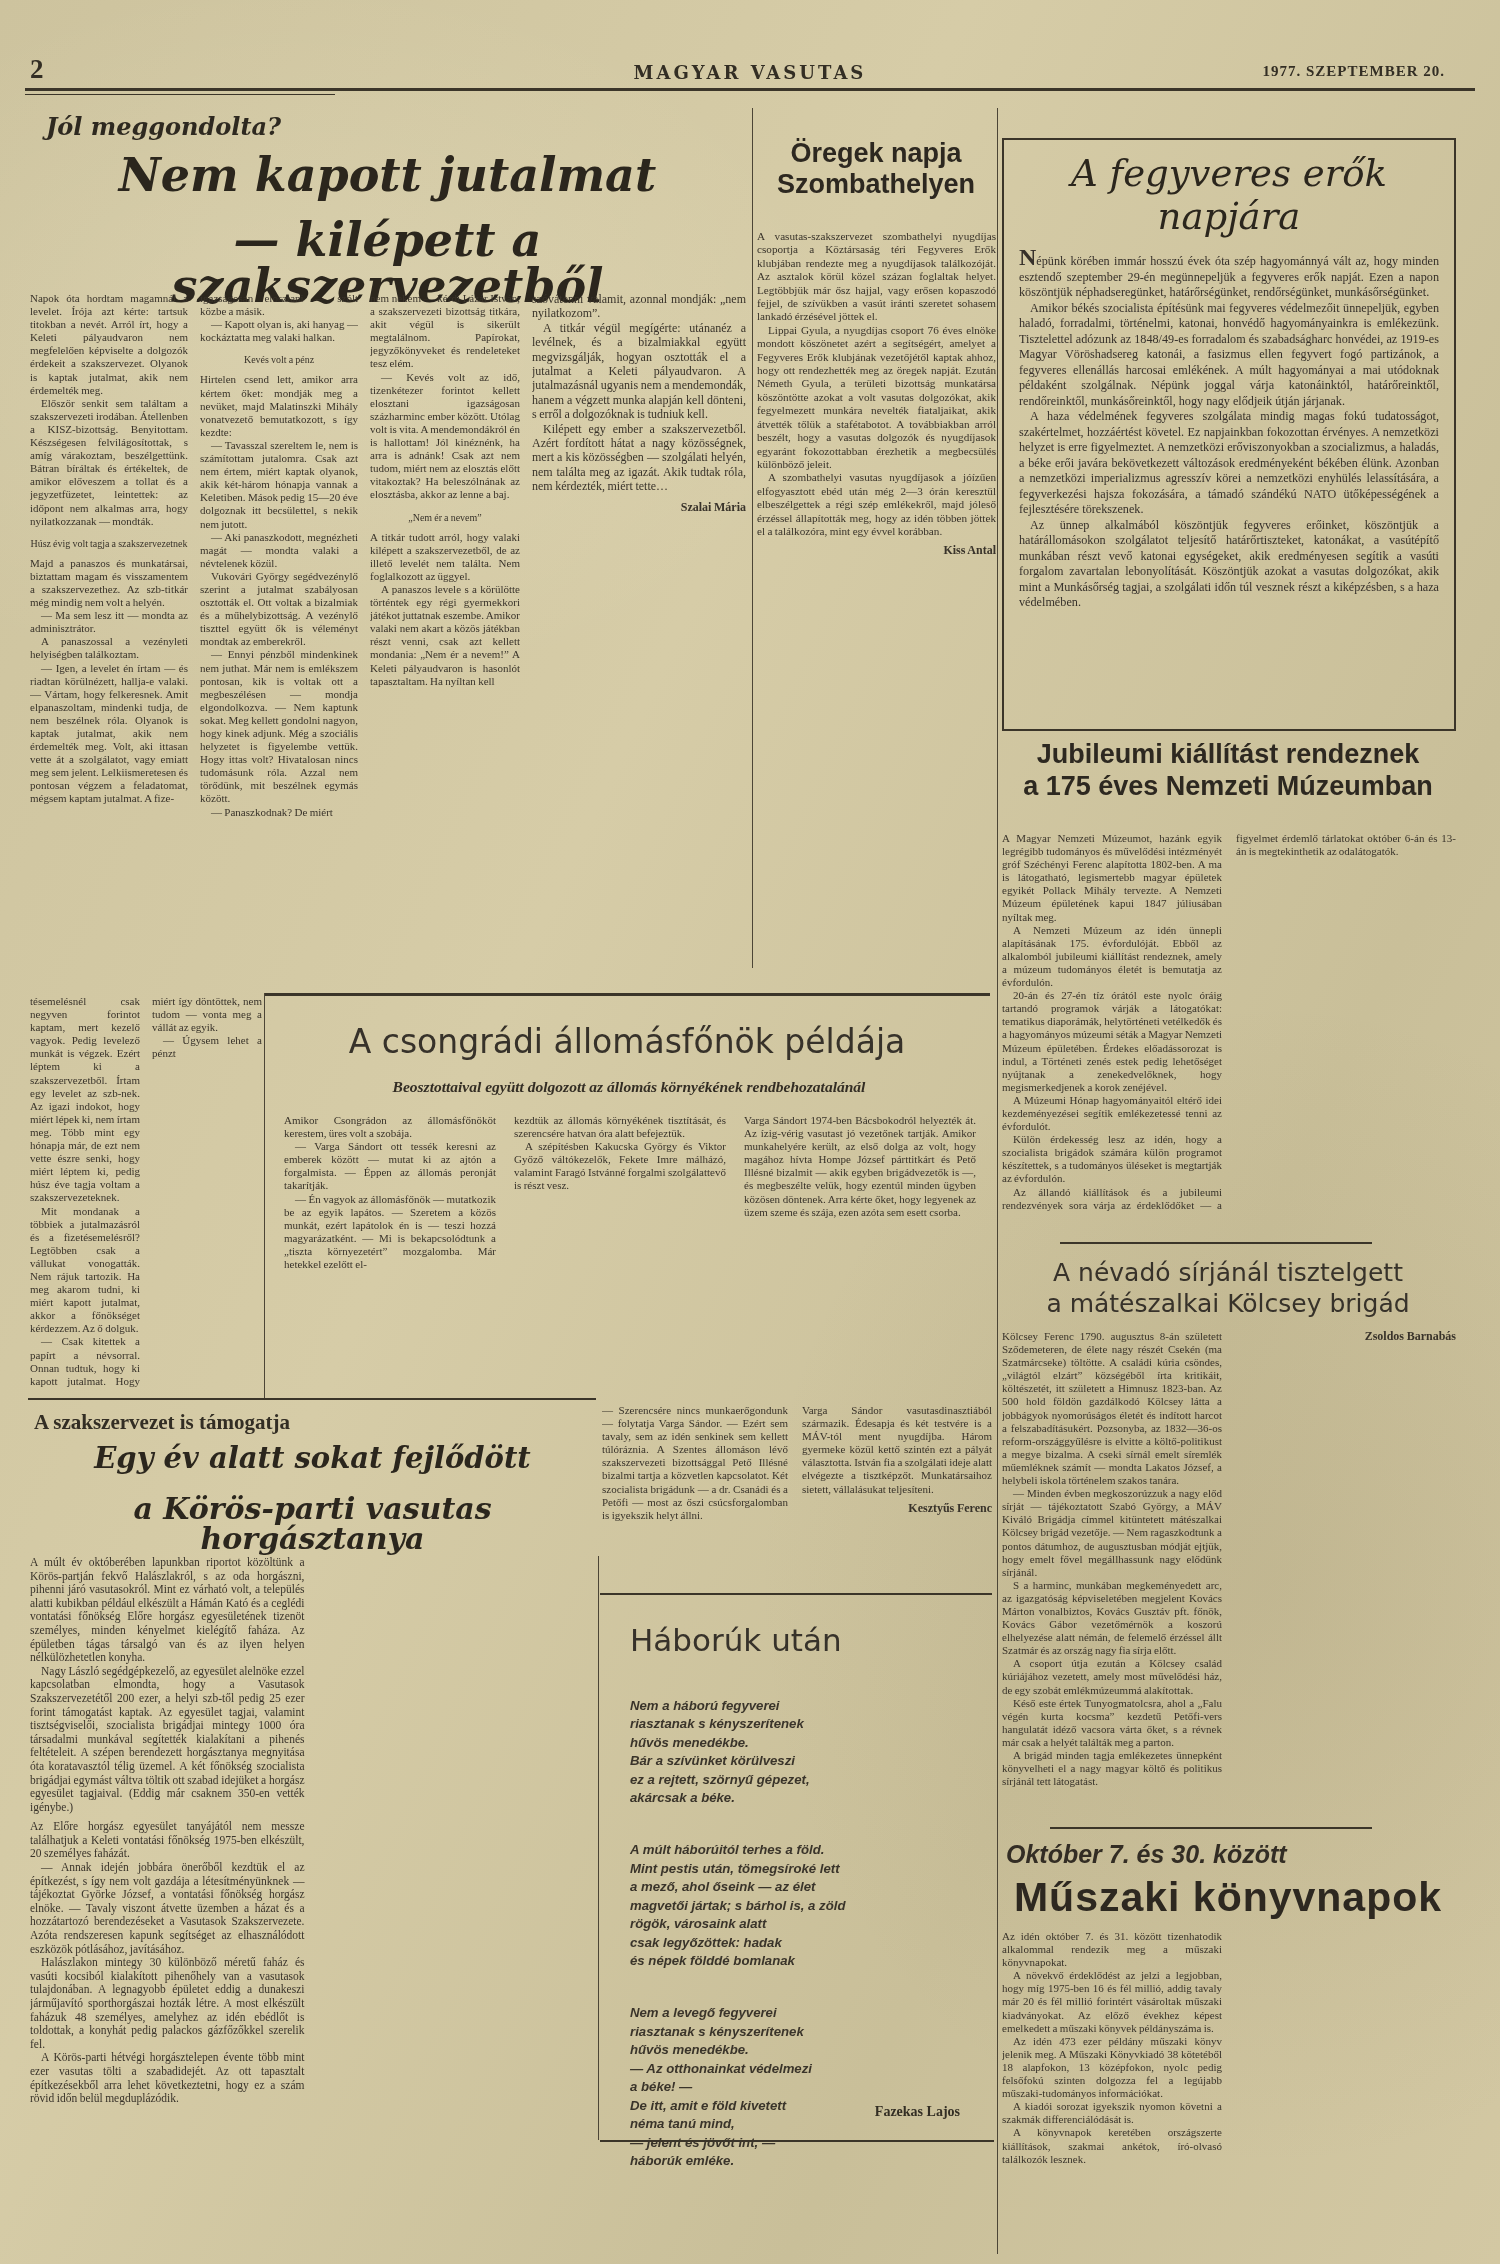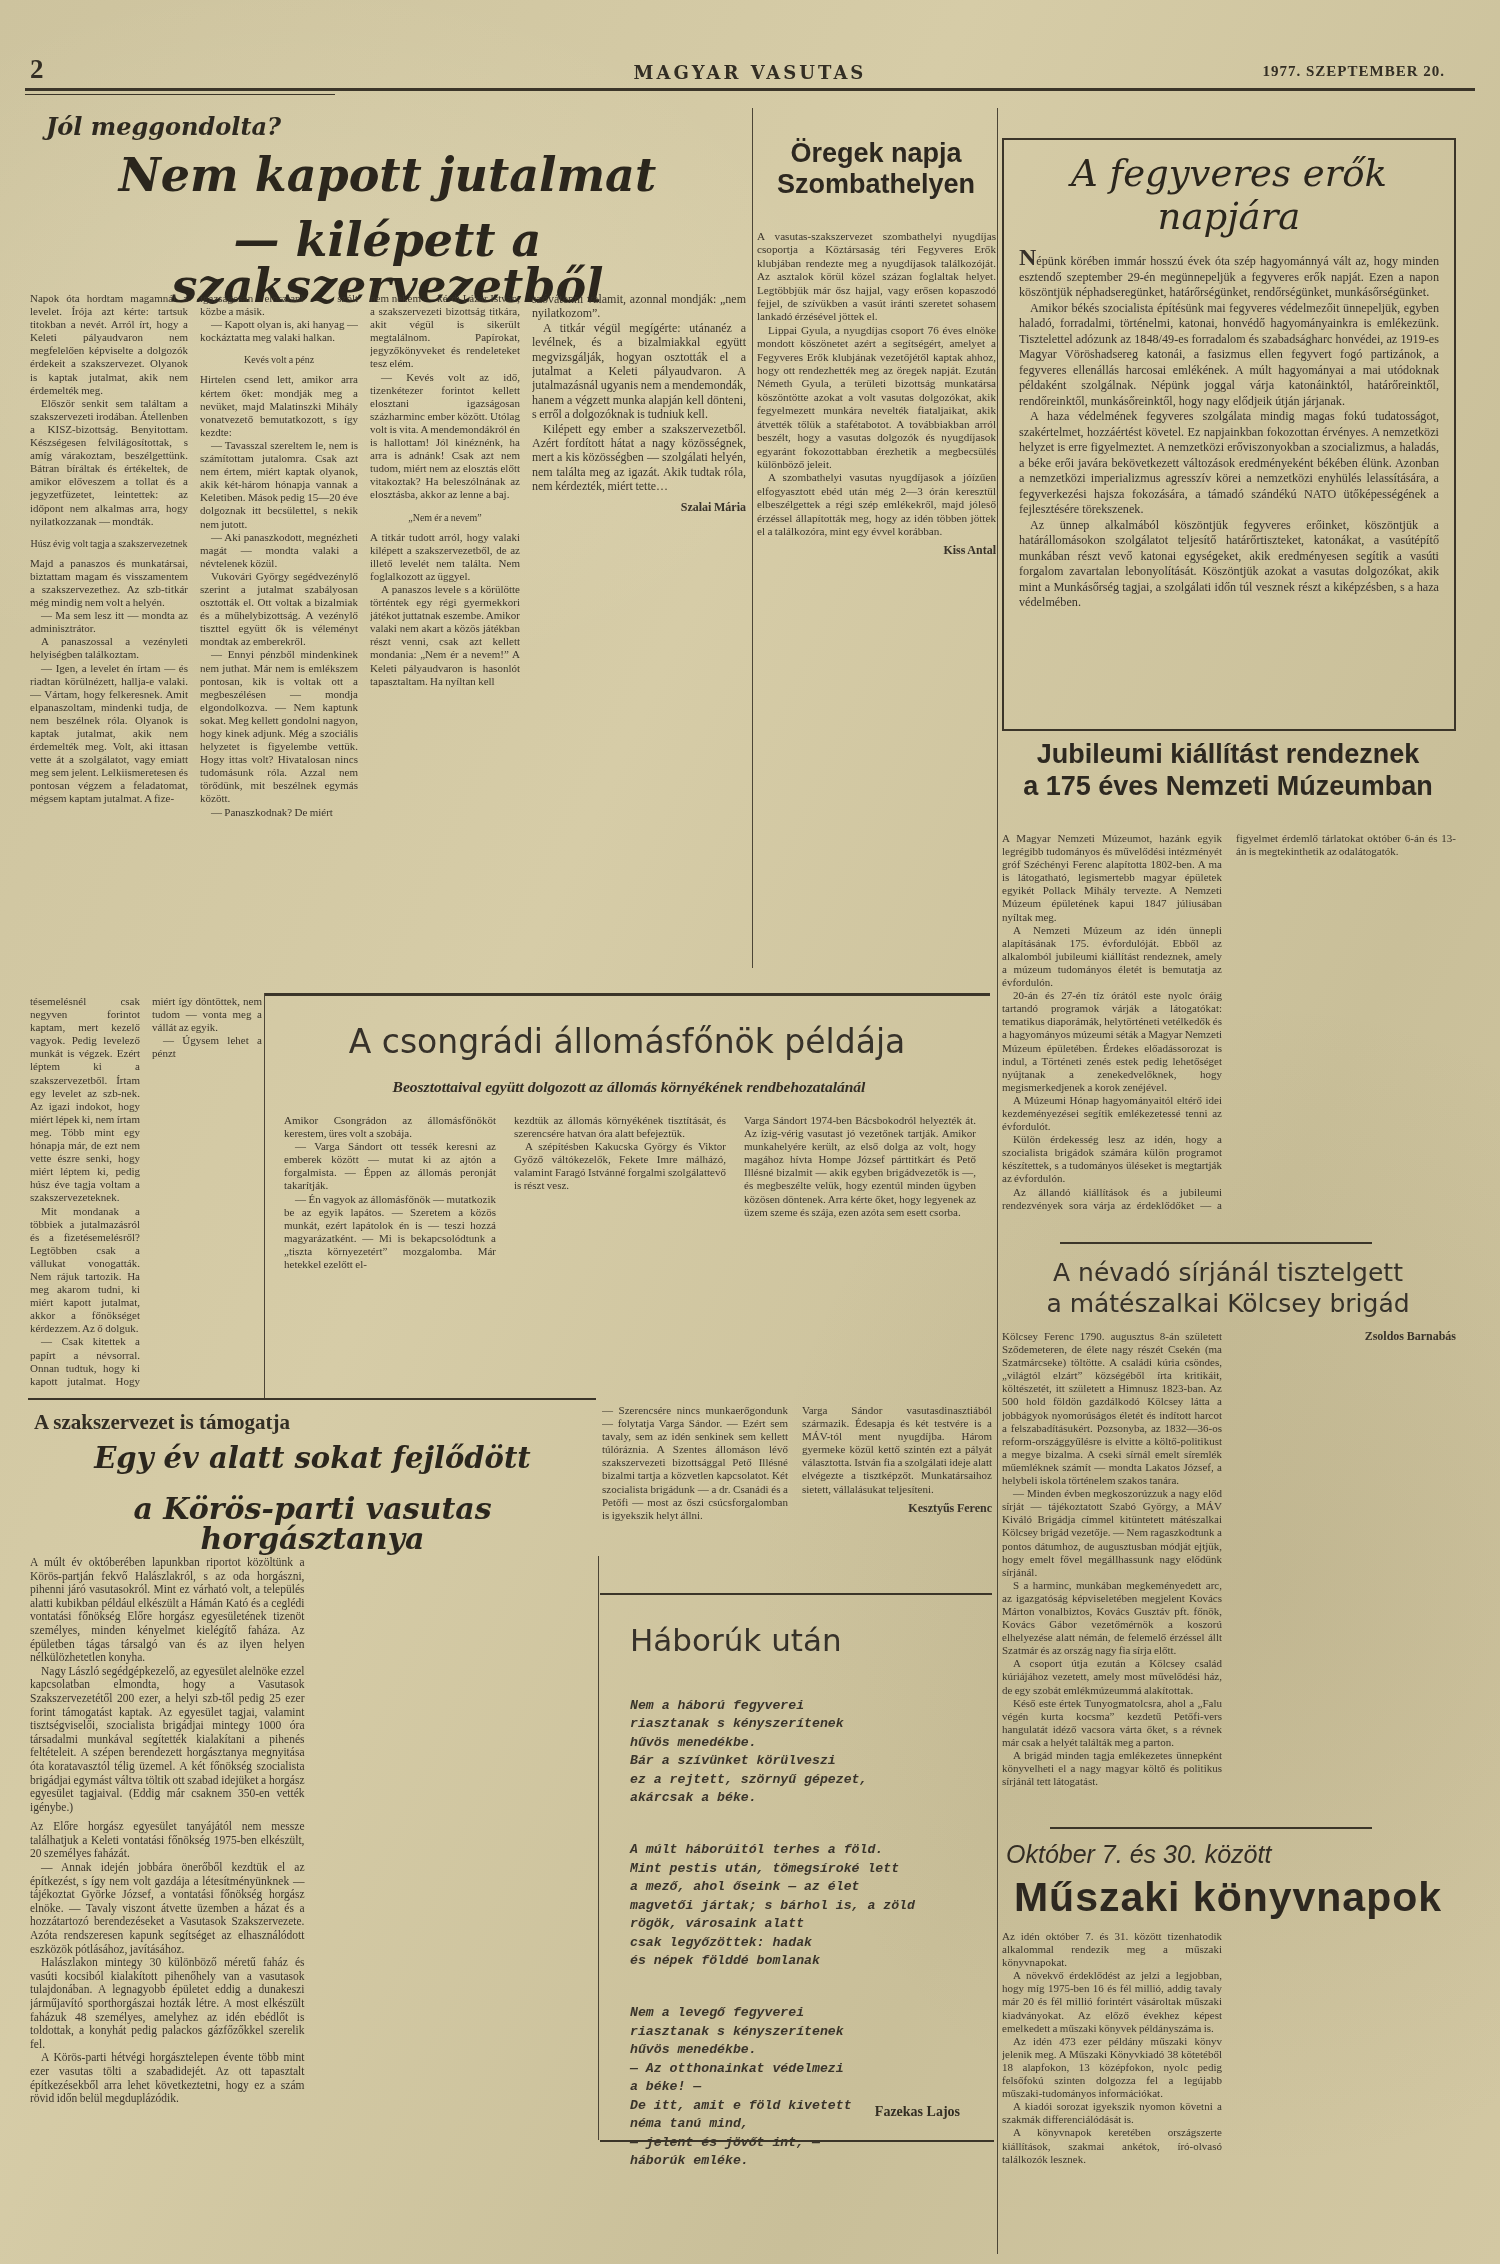--- a/index.html
+++ b/index.html
@@ -25,23 +25,23 @@
   .col-subhead{font-weight:normal;text-align:center;font-size:10px;margin:9px 0 7px;font-family:"Liberation Serif",serif;}
   .sig{font-weight:bold;text-align:right;font-size:12px;margin-top:6px;}
   
   .kicker-it{font-family:"DejaVu Serif",serif;font-style:italic;font-weight:bold;font-size:24px;color:#2e2920;}
   .bighead{font-family:"DejaVu Serif",serif;font-style:italic;font-weight:bold;text-align:center;color:#2b261d;line-height:1;}
   .sansbold{font-family:"Liberation Sans",sans-serif;font-weight:bold;text-align:center;color:#2d2820;}
   .sanslight{font-family:"DejaVu Sans",sans-serif;font-weight:400;text-align:center;color:#37322a;}
   .boxed{border:2px solid #3b3529;}
   .fegy-title{font-family:"DejaVu Serif",serif;font-style:italic;font-weight:normal;font-size:37px;text-align:center;color:#2b261d;}
   .drop p:first-child::first-letter{font-size:24px;font-weight:bold;}
-  .poem{font-family:Liberation Mono, monospace;font-style:italic;font-weight:bold;font-size:13.2px;line-height:18.5px;color:#3a342a;white-space:pre-line;}
+  .poem{font-family:Liberation Sans, sans-serif;font-style:italic;font-weight:bold;font-size:13.2px;line-height:18.5px;color:#3a342a;white-space:pre-line;}
   .poem .stanza{margin-bottom:15px;}
-  .muszaki-kicker{font-family:"Liberation Sans",sans-serif;font-style:italic;font-weight:normal;font-size:25px;color:#332d24;}
+  .muszaki-kicker{font-family:"Liberation Sans",sans-serif;font-style:italic;font-weight:bold;font-size:25px;color:#332d24;}
   .subtitle-it{font-family:"Liberation Serif",serif;font-style:italic;font-weight:bold;font-size:15.5px;text-align:center;color:#332d24;}
 </style>
 </head>
 <body>
 
 <div class="page">
 
   <div class="abs pageno" style="left:30px;top:54px;">2</div>
   <div class="abs masthead" style="left:0;top:62px;">MAGYAR VASUTAS</div>
   <div class="abs hdr-date" style="left:1225px;top:63px;">1977. SZEPTEMBER 20.</div>

